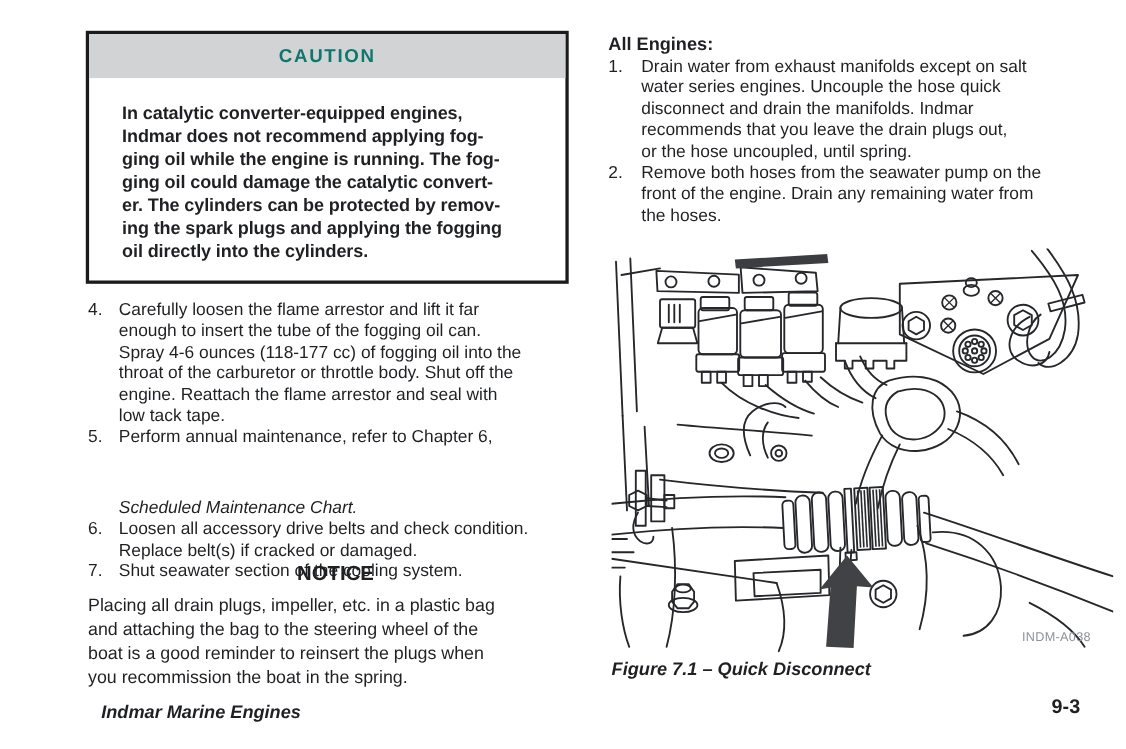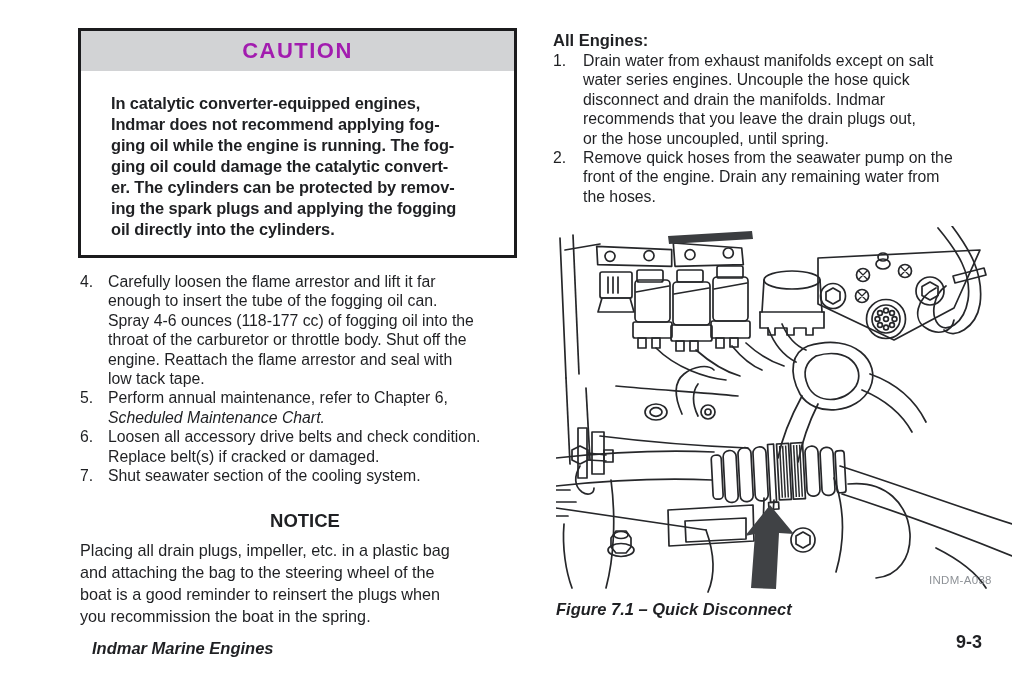--- a/index.html
+++ b/index.html
@@ -17,39 +17,39 @@
   
   .caution-box{
     left:78px; top:28px; width:439px; height:230px;
     border:3px solid #1b1b1d;
     background:#fff;
   }
   .caution-head{
     height:40px;
     background:var(--caution-header-bg,#d2d3d5);
     display:flex; align-items:center; justify-content:center;
-    font-size:22px; font-weight:bold; letter-spacing:1.5px;
-    color:#a21caf;
+    font-size:17px; font-weight:bold; letter-spacing:1.5px;
+    color:#0f766e;
   }
   .caution-body{
     padding:22px 12px 0 18px;
     font-weight:bold;
     font-size:16.4px; line-height:21px;
     white-space:pre-line;
     letter-spacing:-0.1px;
     margin-left:12px;
   }
 
   
   .steps{ font-size:15.8px; line-height:19.4px; }
   .li{ display:flex; }
   .li .num{ width:28px; flex:0 0 28px; }
   .steps-right .li .num{ width:30px; flex:0 0 30px; }
   .li .txt{ flex:1; white-space:pre-line; }
-  .li .it{ font-style:italic; }
+  .li .it{ font-style:italic;margin-top:44px; }
   .left-steps{ left:80px; top:272px; width:446px; }
   .right-head{ left:553px; top:31px; font-weight:bold; font-size:16.5px; }
   .steps-right{ left:553px; top:51px; width:458px; }
 
   
   .notice{ left:80px; top:510px; width:450px; }
   .notice-title{ text-align:center; font-weight:bold; font-size:18.5px; margin-bottom:7px; }
   .notice-body{ font-size:16.2px; line-height:22px; white-space:pre-line; }
 
   
@@ -124,21 +124,21 @@
     <div class="li">
       <span class="num">1.</span>
       <div class="txt">Drain water from exhaust manifolds except on salt
 water series engines. Uncouple the hose quick
 disconnect and drain the manifolds. Indmar
 recommends that you leave the drain plugs out,
 or the hose uncoupled, until spring.</div>
     </div>
     <div class="li">
       <span class="num">2.</span>
-      <div class="txt">Remove quick hoses from the seawater pump on the
+      <div class="txt">Remove both hoses from the seawater pump on the
 front of the engine. Drain any remaining water from
 the hoses.</div>
     </div>
   </div>
 
 <div class="abs figure">
   <svg viewBox="0 0 456 368" aria-hidden="true">
 
     <path class="ln" d="M4,12 L10,152"></path>
     <path class="ln" d="M17,9 L23,148"></path>

